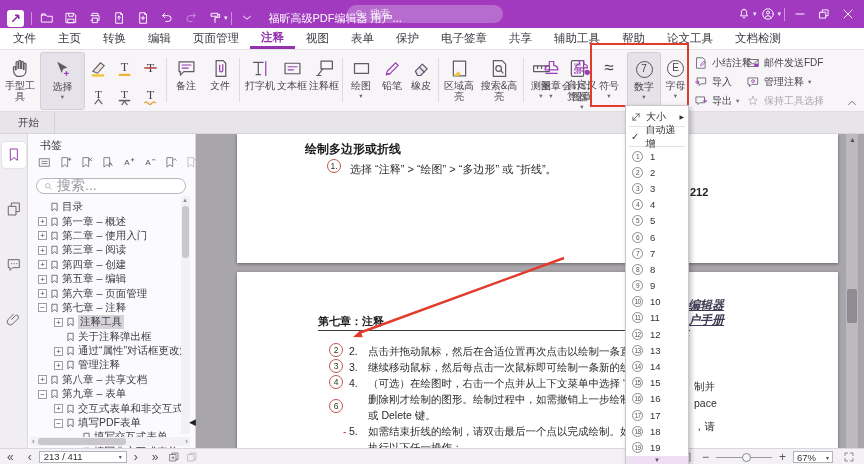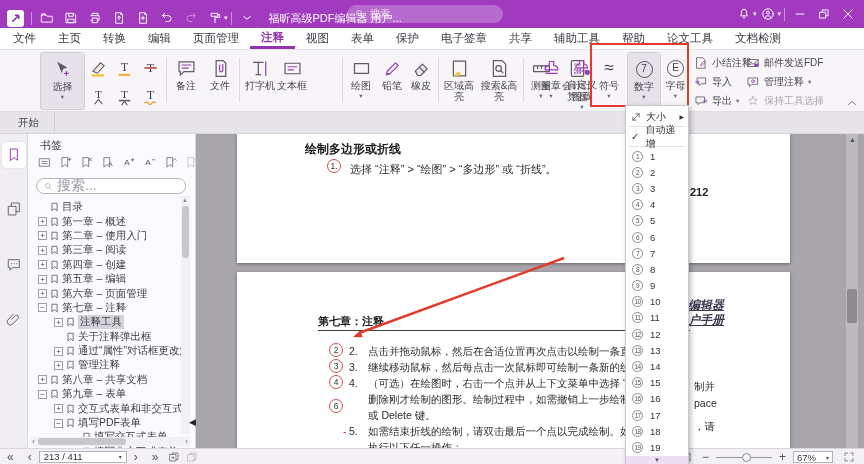--- a/index.html
+++ b/index.html
@@ -71,21 +71,21 @@
 .trow.sel .lbl{background:#d5d3d9;padding:0 2px}
 .pv-track{position:absolute;left:153px;top:62px;width:9px;height:238px;background:#f3f1f5}
 .pv-thumb{position:absolute;left:154px;top:72px;width:7px;height:52px;background:#c9c7cd;border-radius:3px}
 .pv-arr{position:absolute;left:154px;top:63px;font-size:6px;color:#8b8891}
 .ph-scroll{position:absolute;left:2px;top:303px;width:160px;height:9px;background:#f3f1f5;display:flex;align-items:center}
 .ph-thumb{position:absolute;left:10px;top:304px;width:88px;height:7px;background:#c9c7cd;border-radius:3px}
 .ph-arr{font-size:8px;color:#6b6870;line-height:9px}
 .collapser{position:absolute;left:189px;top:283px;font-size:9px;color:#222;z-index:20}
 
 .docarea{position:absolute;left:196px;top:0;width:668px;height:314px;background:#a8a6ab;overflow:hidden}
-.page{position:absolute;left:41px;width:553px;background:#fff;box-shadow:0 1px 3px rgba(0,0,0,.4)}
+.page{position:absolute;left:41px;width:601px;background:#fff;box-shadow:0 1px 3px rgba(0,0,0,.4)}
 .p-heading{position:absolute;left:68px;top:7px;font-size:12px;font-weight:bold;color:#1b1b1b}
 .p-step{position:absolute;left:113px;top:28px;font-size:11px;color:#2c2c2c;white-space:nowrap}
 .circ{position:absolute;width:14px;height:14px;border:1.3px solid #c4564e;border-radius:50%;font-size:8.5px;color:#333;display:flex;align-items:center;justify-content:center;background:#fff}
 .p-pagenum{position:absolute;left:453px;top:52px;font-size:11px;font-weight:bold;color:#222}
 .p2-header{position:absolute;left:451px;top:26px;font-size:12px;font-style:italic;font-weight:bold;color:#3e3c52;text-decoration:underline;line-height:15px}
 .p2-chapter{position:absolute;left:81px;top:42px;font-size:11px;font-weight:bold;color:#1e1e1e}
 .p2-rule{position:absolute;left:81px;top:58px;width:372px;height:1px;background:#3c3c3c}
 .pline{position:absolute;left:131px;font-size:10.5px;color:#2c2c2c;white-space:nowrap;max-width:322px;overflow:hidden}
 .pnum{position:absolute;left:112px;font-size:10.5px;color:#2c2c2c}
 .pdash{position:absolute;left:106px;font-size:10.5px;color:#c0392b}
@@ -276,20 +276,28 @@
         <span>论文工具</span>
       </div>
 
       <div class="mtab">
         <span>文档检测</span>
       </div>
 
   </div>
 
   <div class="ribbon">
+    <div class="rbtn" style="left:2px;width:36px">
+      <div class="ri">
+          <svg viewBox="0 0 24 24">
+            <path d="M8 21c-2.5-1.5-4-4.5-4-7.5V10h2.2v3.5H7V5.2a1.1 1.1 0 0 1 2.2 0V12H10V3.8a1.1 1.1 0 0 1 2.2 0V12h.8V4.8a1.1 1.1 0 0 1 2.2 0V13h.8V7a1.1 1.1 0 0 1 2.2 0v7.5c0 3.5-2.2 6.5-6.2 6.5z"></path>
+          </svg>
+        </div>
+      <span>手型工具</span>
+    </div>
     <div class="rbtn seltile" style="left:40px;width:45px">
       <div class="ri">
           <svg viewBox="0 0 24 24">
             <path d="M6 3l5 13 1.8-4.5L17.5 9.7z" fill="#5f5a66" stroke="none"></path>
             <path d="M16.5 14.5v4M14.5 16.5h4" stroke="#9b3db6"></path>
           </svg>
         </div>
       <span class="caret">选择</span>
     </div>
     <div class="rsep" style="left:81px"></div>
@@ -363,20 +371,29 @@
       <span>打字机</span>
     </div>
     <div class="rbtn" style="left:277px;width:30px">
       <div class="ri">
           <svg viewBox="0 0 24 24">
             <rect x="3.5" y="6" width="17" height="12"></rect>
             <path d="M7 10h10M7 13.5h6" stroke="#9b3db6"></path>
           </svg>
         </div>
       <span>文本框</span>
+    </div>
+    <div class="rbtn" style="left:309px;width:30px">
+      <div class="ri">
+          <svg viewBox="0 0 24 24">
+            <rect x="8" y="3.5" width="13" height="9"></rect>
+            <path d="M10 12.5L5 19M3 20h5"></path>
+          </svg>
+        </div>
+      <span>注释框</span>
     </div>
     <div class="rsep" style="left:342px"></div>
 
     <div class="rbtn" style="left:346px;width:30px">
       <div class="ri">
           <svg viewBox="0 0 24 24">
             <rect x="4" y="6.5" width="16" height="11"></rect>
           </svg>
         </div>
       <span class="caret">绘图</span>

